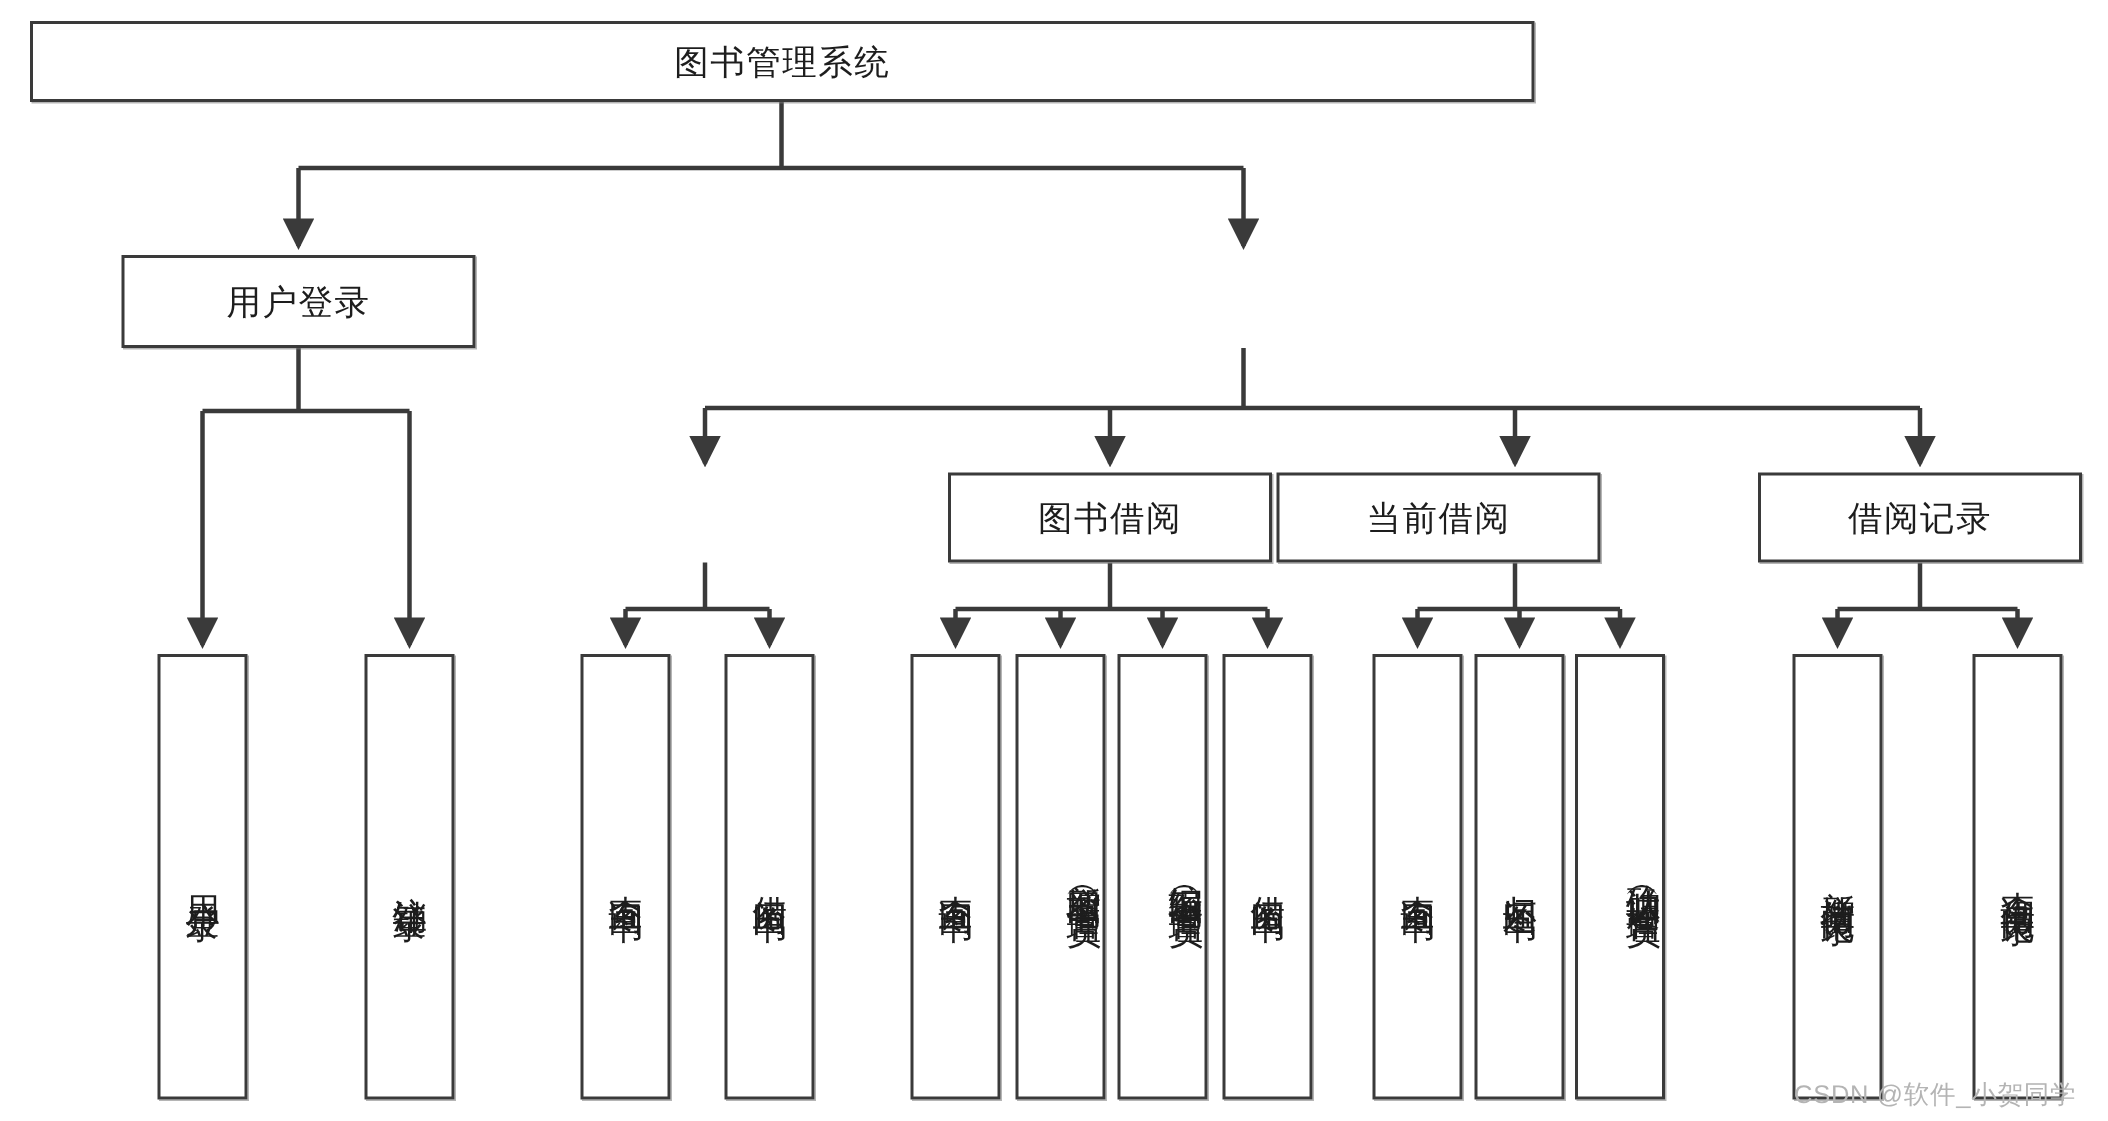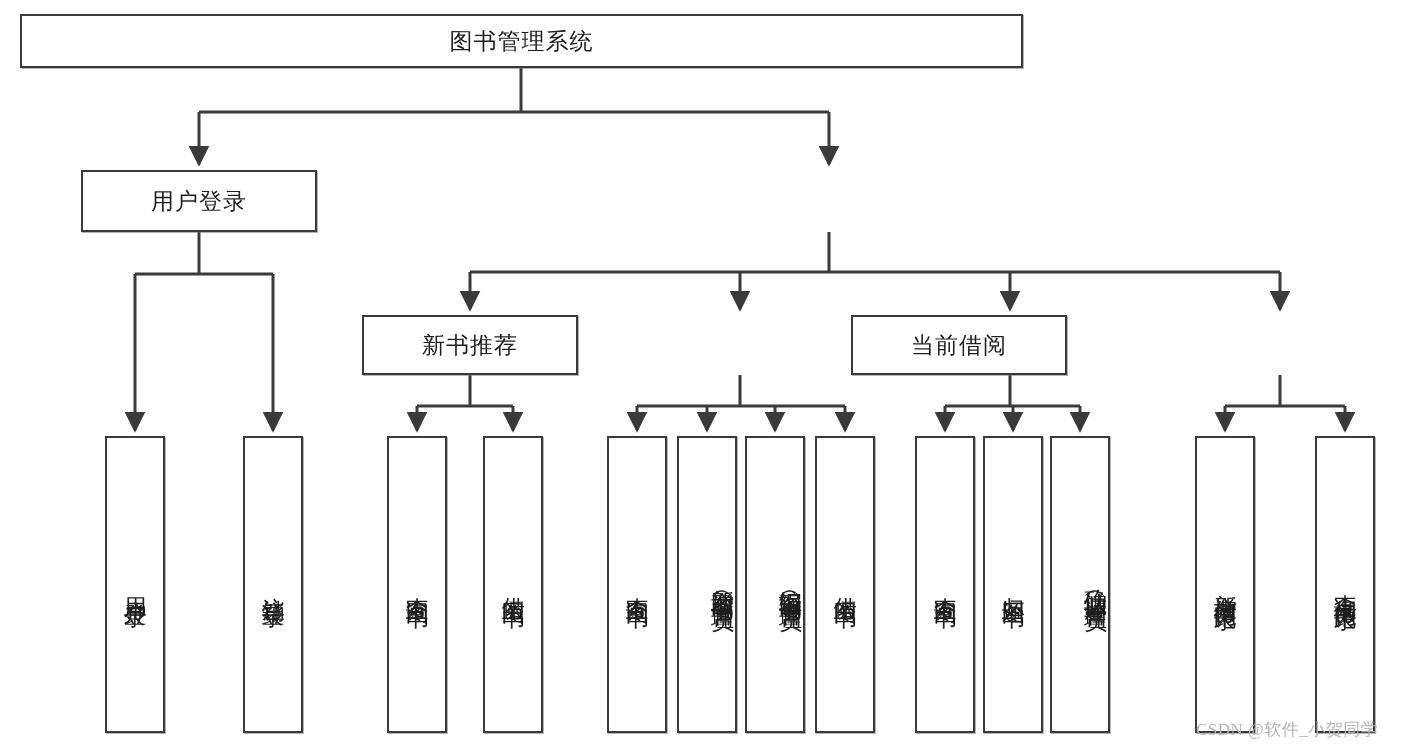--- a/index.html
+++ b/index.html
@@ -55,21 +55,20 @@
   .node-v.top-align {
     align-items: flex-start;
   }
   .watermark {
     position: absolute;
     font-size: 17px;
     color: #b4b4b4;
     white-space: nowrap;
     letter-spacing: 0.5px;
     pointer-events: none;
-    font-family: Liberation Serif, serif;
   }
 </style>
 </head>
 <body>
 
 <div id="canvas">
 
   <svg id="edges" viewBox="0 0 1405 747" xmlns="http://www.w3.org/2000/svg">
     <defs>
       <marker id="arrow" viewBox="0 0 12 12" refX="10.5" refY="6" markerWidth="7" markerHeight="7" orient="auto-start-reverse">
@@ -117,22 +116,23 @@
       <path d="M 1225 406 L 1345 406"></path>
       <path d="M 1225 406 L 1225 430" marker-end="url(#arrow)"></path>
       <path d="M 1345 406 L 1345 430" marker-end="url(#arrow)"></path>
     </g>
   </svg>
 
   <div class="node node-h" style="left:20px; top:14px; width:1003px; height:54px;">图书管理系统</div>
 
   <div class="node node-h" style="left:81px; top:170px; width:236px; height:62px;">用户登录</div>
 
-  <div class="node node-h" style="left:362px; top:315px; width:216px; height:60px;">新书推荐</div>
+  <div class="node node-h" style="left:632px; top:315px; width:216px; height:60px;">图书借阅</div>
   <div class="node node-h" style="left:851px; top:315px; width:216px; height:60px;">当前借阅</div>
+  <div class="node node-h" style="left:1172px; top:315px; width:216px; height:60px;">借阅记录</div>
 
   <div class="node node-v" style="left:105px; top:436px; width:60px; height:297px; align-items:center;">用户登录</div>
   <div class="node node-v" style="left:243px; top:436px; width:60px; height:297px; align-items:center;">注销登录</div>
 
   <div class="node node-v" style="left:387px; top:436px; width:60px; height:297px; align-items:center;">查询图书</div>
   <div class="node node-v" style="left:483px; top:436px; width:60px; height:297px; align-items:center;">借阅图书</div>
 
   <div class="node node-v" style="left:607px; top:436px; width:60px; height:297px; align-items:center;">查询图书</div>
   <div class="node node-v top-align" style="left:677px; top:436px; width:60px; height:297px;">新增图书（管理员）</div>
   <div class="node node-v top-align" style="left:745px; top:436px; width:60px; height:297px;">编辑图书（管理员）</div>

